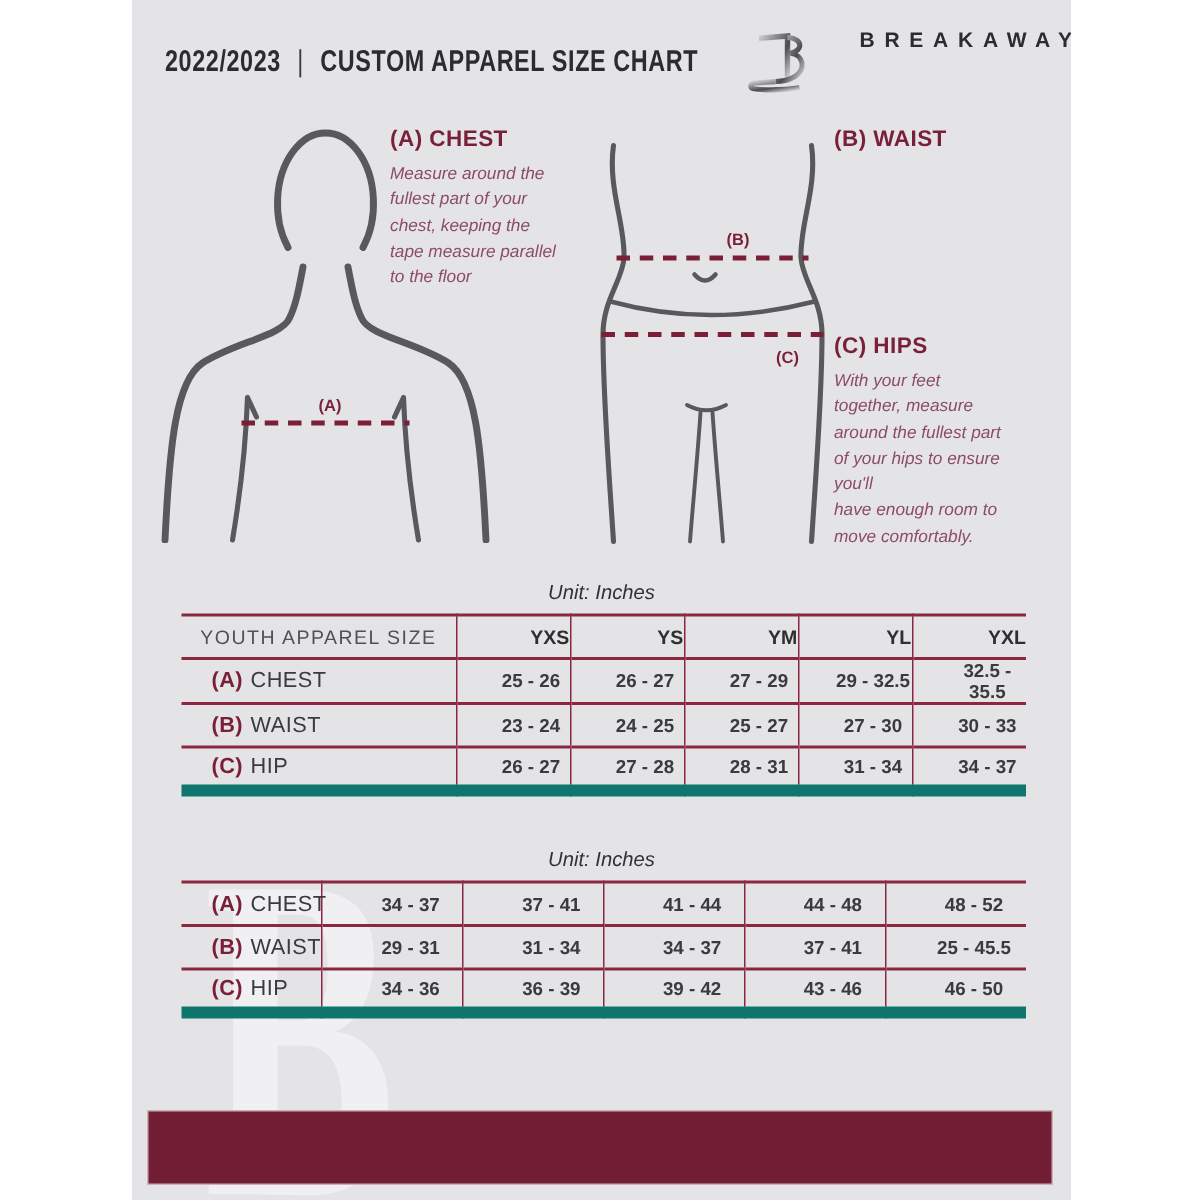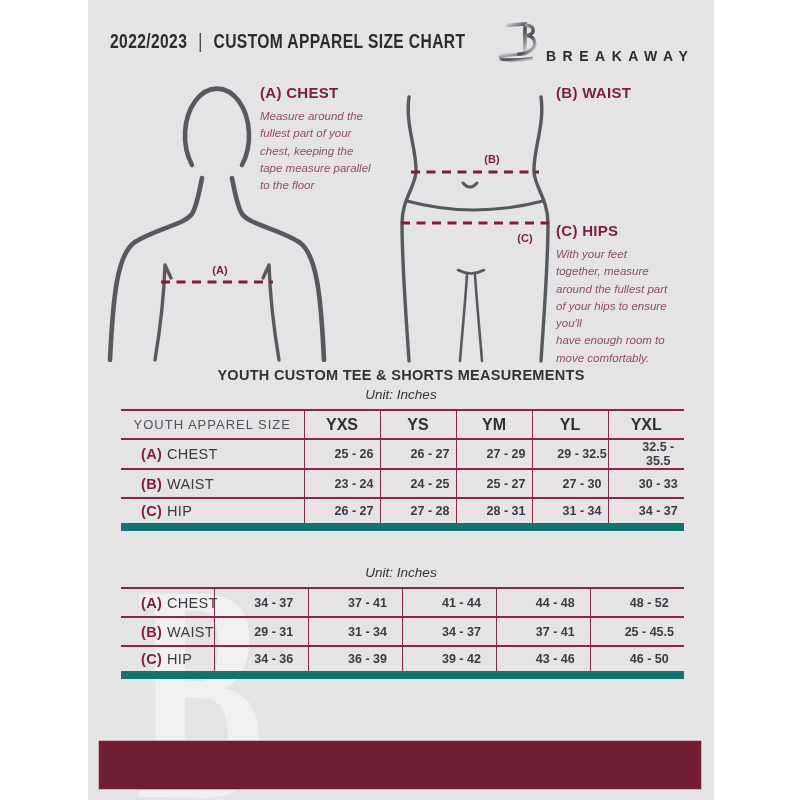--- a/index.html
+++ b/index.html
@@ -12,21 +12,21 @@
     font-weight:bold; font-size:310px; line-height:1; color:#ffffff; opacity:0.48;
     transform:scaleX(0.62); transform-origin:left top; z-index:1; }
 
   .content { position:absolute; inset:0; z-index:2; }
 
   
   .hdr-left { position:absolute; left:22px; top:30px; white-space:nowrap;
     font-weight:bold; font-size:20px; color:#2b2c2e; letter-spacing:0.5px;
     transform:scaleX(0.78); transform-origin:left center; }
   .hdr-left .sep { margin:0 14px; font-weight:normal; color:#3a3b3d; }
-  .brand { position:absolute; left:408px; top:18px; display:flex; align-items:flex-end; }
+  .brand { position:absolute; left:408px; top:18px; display:flex; align-items:flex-start;gap:27px; }
   .brand-name { font-weight:bold; font-size:14px; letter-spacing:6.5px; color:#2b2c2e; margin-left:8px; }
 
   
   .fig { position:absolute; }
   .fig path, .fig ellipse { fill:none; stroke:#57595c; stroke-linecap:round; }
   .fig .dash { stroke:#7b1f37; stroke-width:3.2; stroke-dasharray:9 6.5; stroke-linecap:butt; }
   .fig text { font-family:"Liberation Sans", sans-serif; font-weight:bold; font-size:11px; fill:#7b1f37; }
   .guide-block { position:absolute; width:160px; }
   .guide-h { font-weight:bold; font-size:15px; color:#7a1f38; letter-spacing:0.3px; margin-bottom:7px; }
   .guide-b { font-style:italic; font-size:11.5px; line-height:1.5; color:#8d4c63; white-space:pre-line; }
@@ -34,21 +34,21 @@
   
   .tbl-title { position:absolute; width:100%; text-align:center; font-weight:bold; font-size:14.5px;
     color:#313234; letter-spacing:0.3px; }
   .tbl-unit { position:absolute; width:100%; text-align:center; font-style:italic; font-size:13.5px; color:#313234; }
   table.size { position:absolute; left:33px; border-collapse:collapse; table-layout:fixed; width:563px; }
   table.size { border-top:2px solid #8b2741; border-bottom:8px solid #0f766e; }
   table.size tr { height:29px; }
   table.size tr + tr td, table.size tr + tr th { border-top:2px solid #8b2741; }
   table.size td + td, table.size th + th { border-left:1.5px solid #8b2741; }
   th.lbl-col { width:183px; font-weight:normal; font-size:13px; letter-spacing:1px; color:#505156; text-align:center; }
-  th.size-col { width:76px; font-size:16px; color:#2e2f31; text-align:center;margin-top:34px; }
+  th.size-col { width:76px; font-size:13px; color:#2e2f31; text-align:right;margin-top:34px; }
   td.row-lbl { text-align:left; padding-left:20px; font-size:14.5px; color:#3a3b3e; letter-spacing:0.3px; }
   td.row-lbl .pfx { font-weight:bold; color:#7b1f37; margin-right:5px; }
   td.val { text-align:center; font-size:12.5px; font-weight:600; color:#3a3b3e;padding-left:24px; }
 
   
   .band { position:absolute; left:10px; top:740px; width:604px; height:50px; background:#711e35;
     border:1.5px solid rgba(255,255,255,0.65); z-index:3; }
 </style>
 </head>
 <body>
@@ -124,21 +124,20 @@
         <div class="guide-h">(C) HIPS</div>
         <div class="guide-b">With your feet
 together, measure
 around the fullest part
 of your hips to ensure
 you'll
 have enough room to
 move comfortably.</div>
       </div>
 
-      <div class="tbl-title" style="top:367px;">YOUTH CUSTOM TEE &amp; SHORTS MEASUREMENTS</div>
       <div class="tbl-unit" style="top:387px;">Unit: Inches</div>
       <table class="size" style="top:409px;">
         <tbody>
             <tr>
           <th class="lbl-col">YOUTH APPAREL SIZE</th>
           <th class="size-col">YXS</th>
           <th class="size-col">YS</th>
           <th class="size-col">YM</th>
           <th class="size-col">YL</th>
           <th class="size-col">YXL</th>

